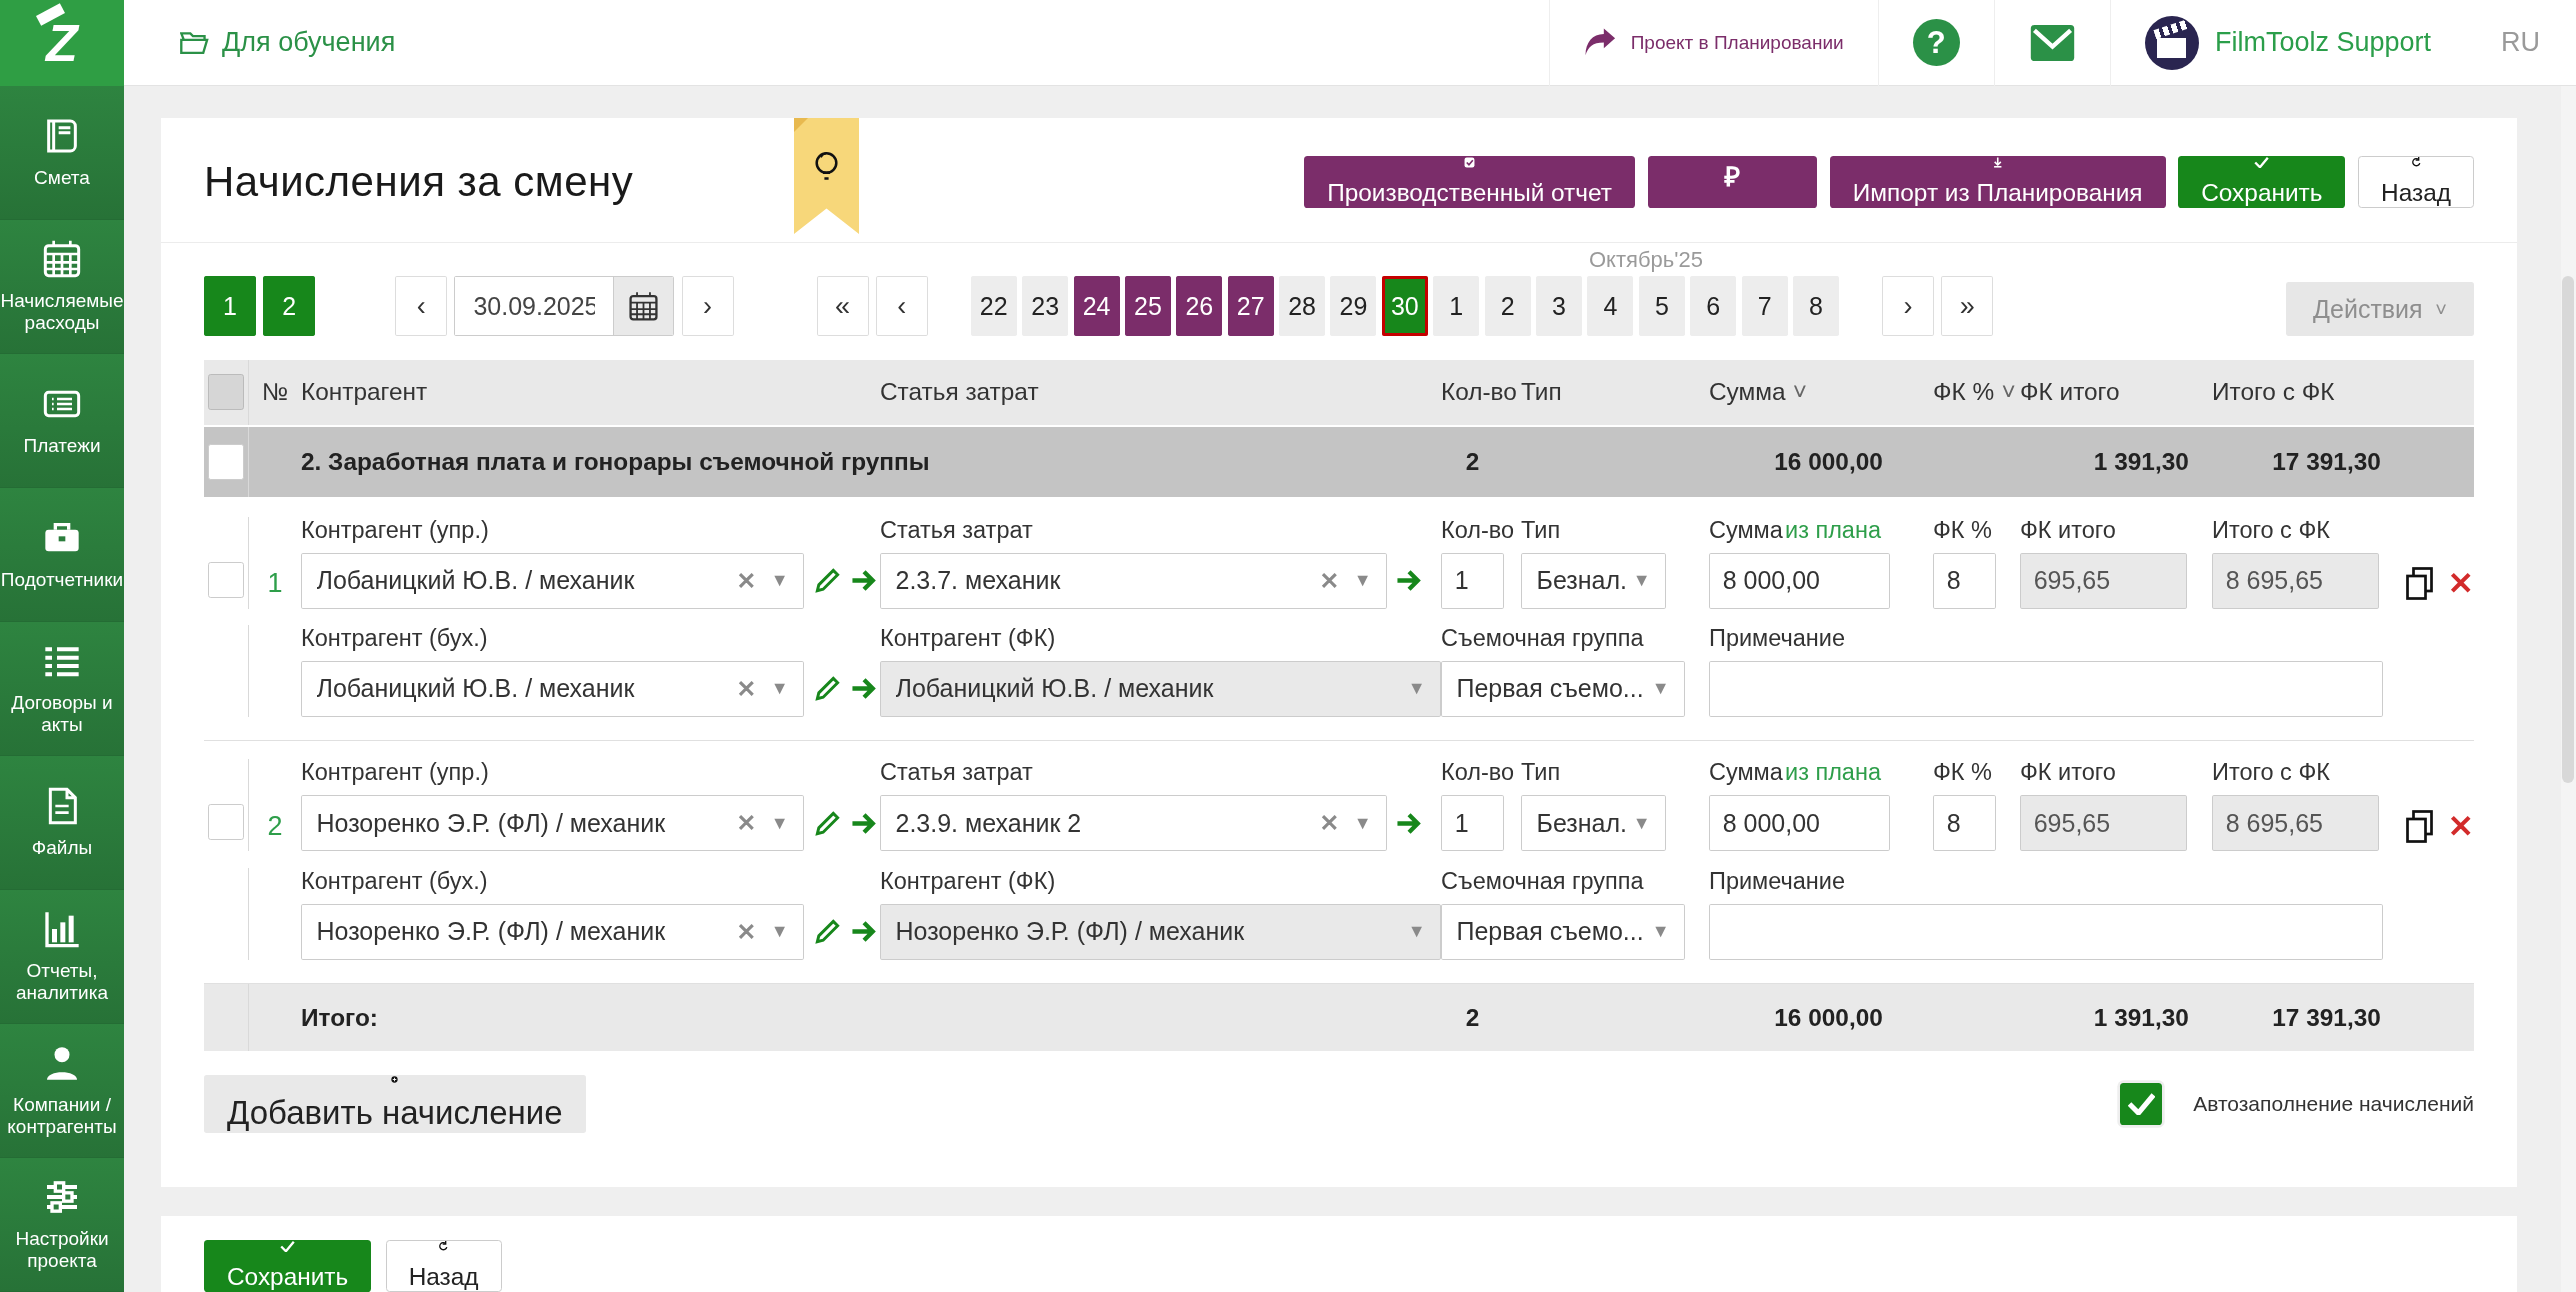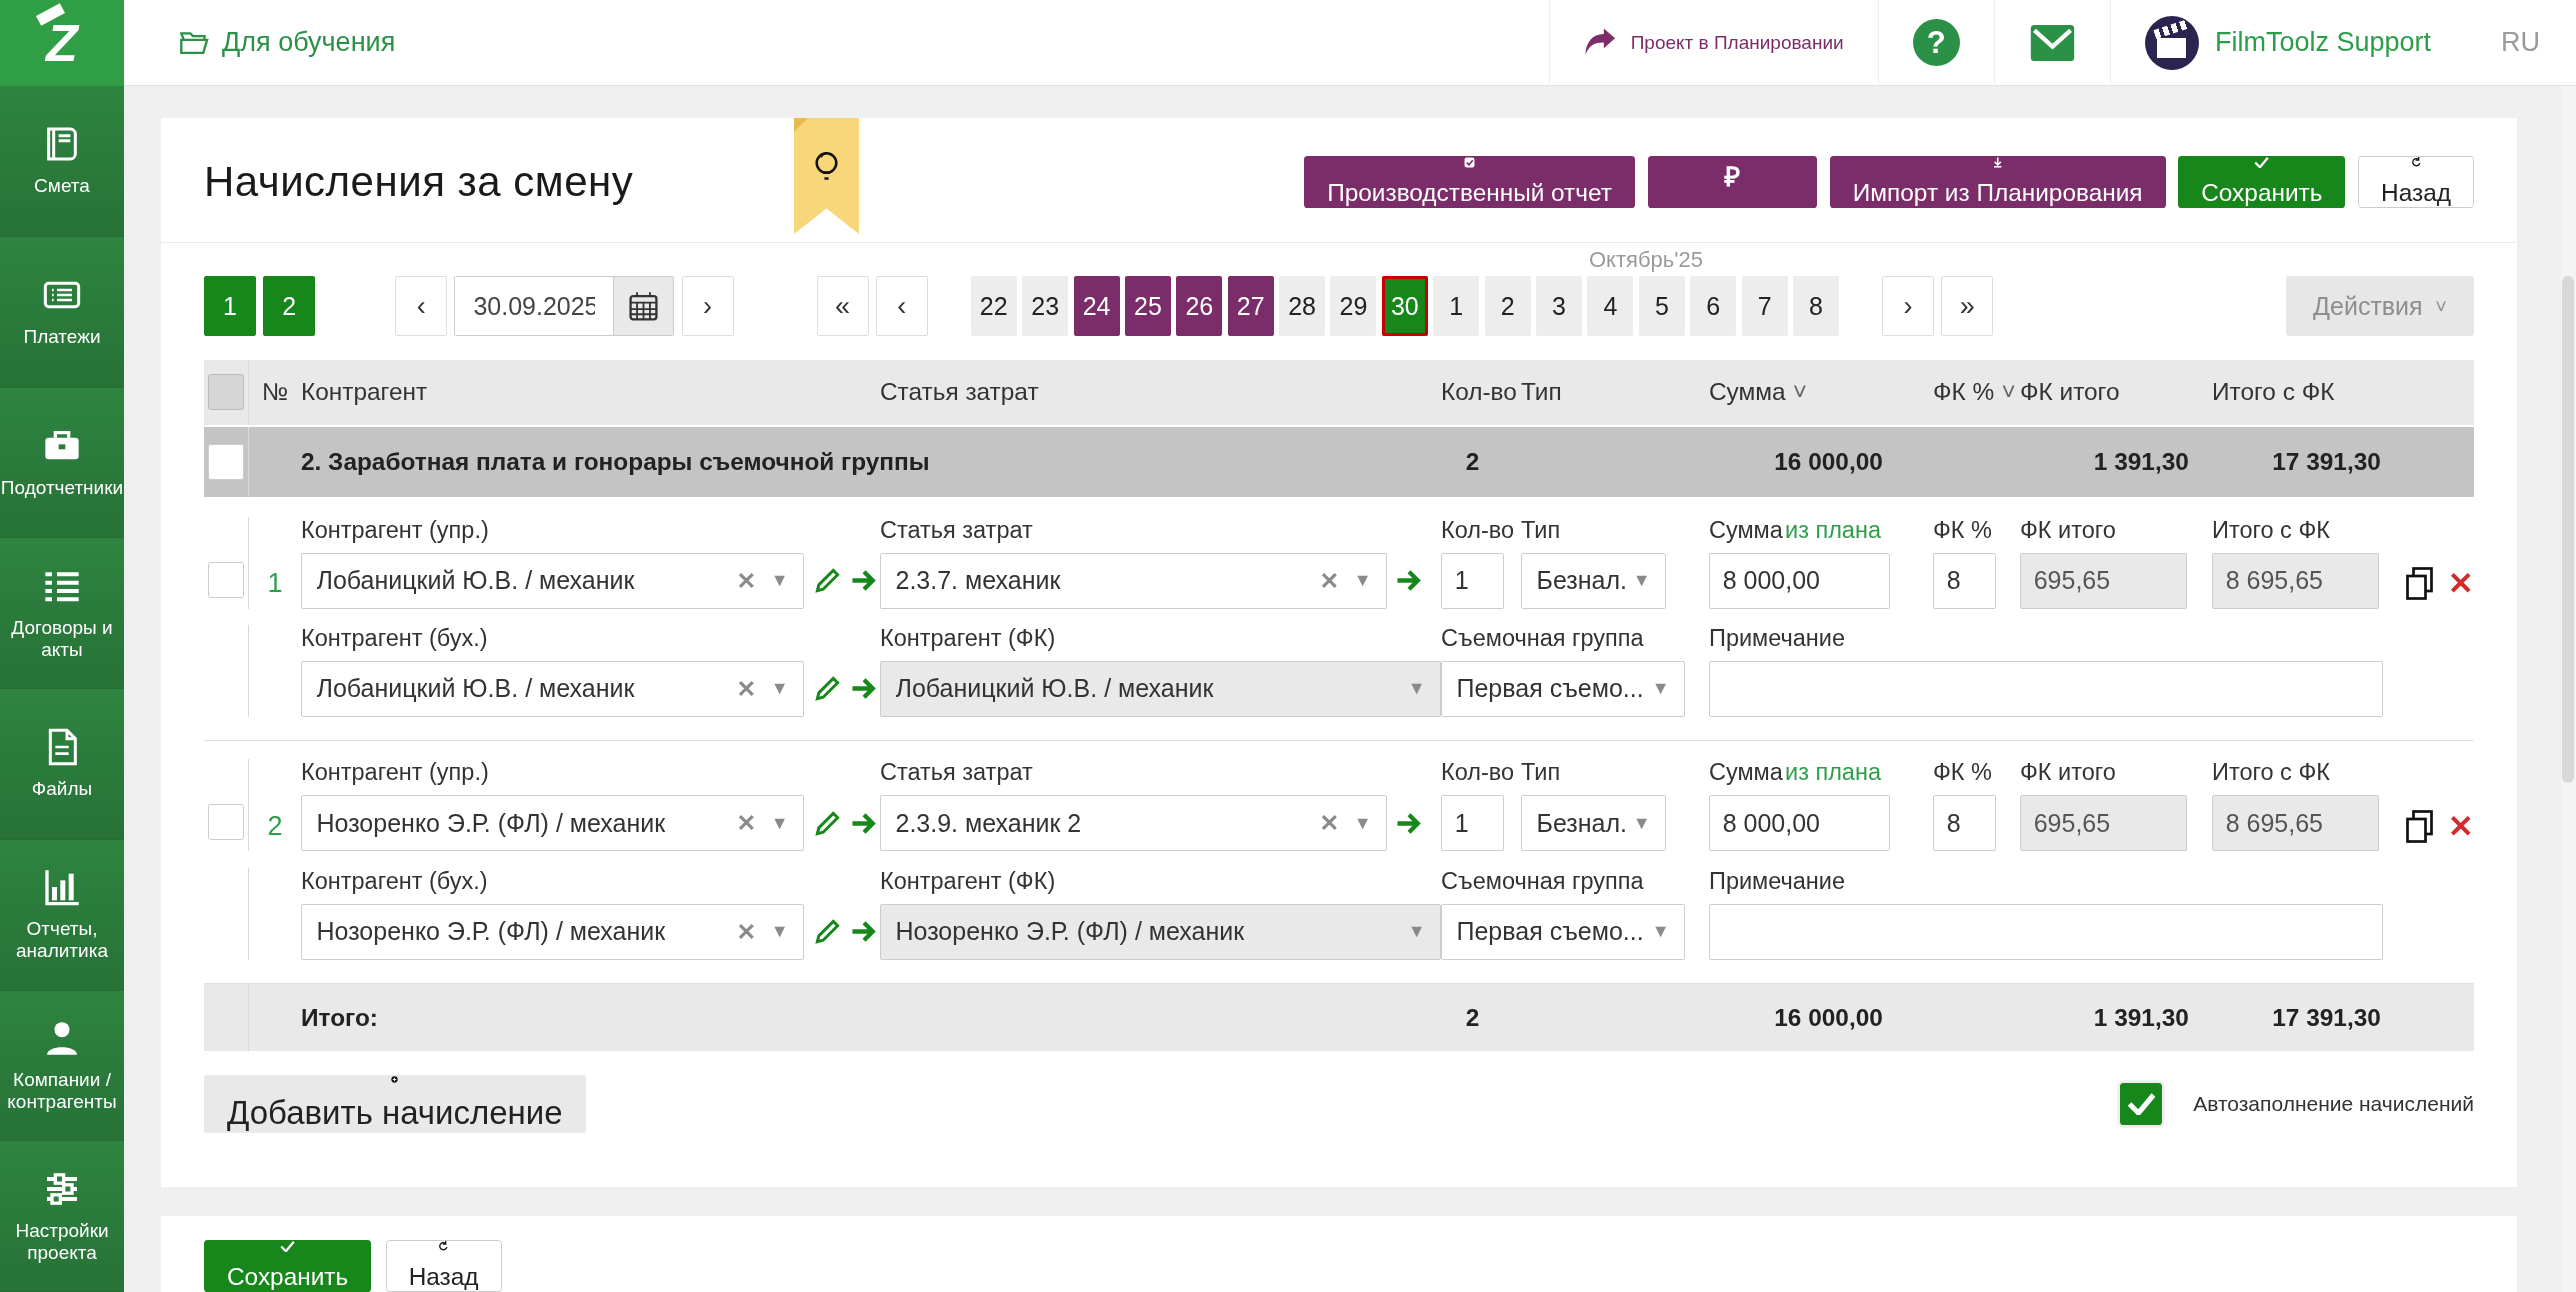--- a/index.html
+++ b/index.html
@@ -50,21 +50,21 @@
   .db-group { display:flex; gap:7.2px; align-items:center; }
   .sq { height:60px; min-width:52px; display:flex; align-items:center; justify-content:center; font-size:25px; border:0.9px solid #ddd; background:#fff; color:#222; cursor:pointer; border-radius:1.8px; }
   .sq.green { background:#17871b; border-color:#17871b; color:#fff; }
   .day { height:60px; width:46px; display:flex; align-items:center; justify-content:center; font-size:25px; background:#ededed; border:0.9px solid #ededed; color:#222; cursor:pointer; border-radius:1.8px; }
   .day.purple { background:#7b2d6a; border-color:#7b2d6a; color:#fff; }
   .day.current { background:#17871b; border:3.6px solid #c40000; color:#fff; }
   .date-field { display:flex; height:60px; border:0.9px solid #ccc; border-radius:1.8px; overflow:hidden; }
   .date-field input { border:0; outline:0; width:158px; font-size:25px; padding:0 18px; color:#444; font-family:inherit; }
   .cal-btn { width:60px; background:#e9e9e9; display:flex; align-items:center; justify-content:center; border-left:0.9px solid #ccc; cursor:pointer; }
   .month-label { position:absolute; top:3.6px; left:1428px; color:#9a9a9a; font-size:22px; }
-  .actions-dd { margin-left:auto; height:60px; background:#e7e7e7; color:#8e8e8e; font-size:25px; display:flex; align-items:center; gap:12.7px; padding:0 27px; border-radius:2.7px; cursor:pointer;text-align:center; }
+  .actions-dd { margin-left:auto; height:54px; background:#e7e7e7; color:#8e8e8e; font-size:25px; display:flex; align-items:center; gap:12.7px; padding:0 27px; border-radius:2.7px; cursor:pointer;text-align:center; }
   
   .grid-row { display:grid; grid-template-columns:45px 52px 579px 561px 80px 188px 224px 87px 192px 192px 1fr; align-items:center; }
   .thead { background:#e9e9e9; height:67px; font-size:24.4px; color:#333; border-bottom:2.7px solid #fff; }
   .thead > div { display:flex; align-items:center; gap:7.2px; }
   .group-row { background:#c4c4c4; height:72px; font-size:24.4px; font-weight:700; color:#222; border-bottom:2.7px solid #fff; }
   .totals-row { background:#e9e9e9; height:67px; font-size:24.4px; font-weight:700; color:#222; }
   .cb { width:36px; height:36px; background:#fff; border:0.9px solid #ccc; border-radius:2.7px; cursor:pointer; }
   .cb.on-gray { background:#d6d6d6; border-color:#bbb; }
   .cell-cb { display:flex; justify-content:center; }
   .sep-r { border-right:0.9px solid #d9d9d9; height:100%; display:flex; align-items:center; justify-content:center; }
@@ -153,20 +153,27 @@
 
 <div class="sidebar">
   <div class="side-item">
     <svg viewBox="0 0 24 24">
         <path d="M4 3 h13 a3 3 0 0 1 3 3 v12 a3 3 0 0 1 -3 3 h-13 z M7 3 v18 M10 7 h7 M10 10 h7" fill="none" stroke="#fff" stroke-width="1.8"></path>
       </svg>
     <span>Смета</span>
   </div>
   <div class="side-item">
     <svg viewBox="0 0 24 24">
+        <rect x="2" y="4" width="20" height="18" rx="2" fill="none" stroke="#fff" stroke-width="1.8"></rect>
+        <path d="M2 9 h20 M7 4 v-3 M17 4 v-3 M7 9 v13 M12 9 v13 M17 9 v13 M2 14 h20 M2 18 h20" stroke="#fff" stroke-width="1.6" fill="none"></path>
+      </svg>
+    <span>Начисляемые расходы</span>
+  </div>
+  <div class="side-item">
+    <svg viewBox="0 0 24 24">
         <rect x="2" y="5" width="20" height="14" rx="2" fill="none" stroke="#fff" stroke-width="1.8"></rect>
         <path d="M6 9 h1 M9 9 h9 M6 12 h1 M9 12 h9 M6 15 h1 M9 15 h9" stroke="#fff" stroke-width="1.6"></path>
       </svg>
     <span>Платежи</span>
   </div>
   <div class="side-item">
     <svg viewBox="0 0 24 24">
         <rect x="2" y="7" width="20" height="13" rx="2" fill="#fff"></rect>
         <path d="M8 7 v-3 h8 v3" fill="none" stroke="#fff" stroke-width="2"></path>
         <rect x="10" y="11" width="4" height="3" fill="#2b7d3c"></rect>

